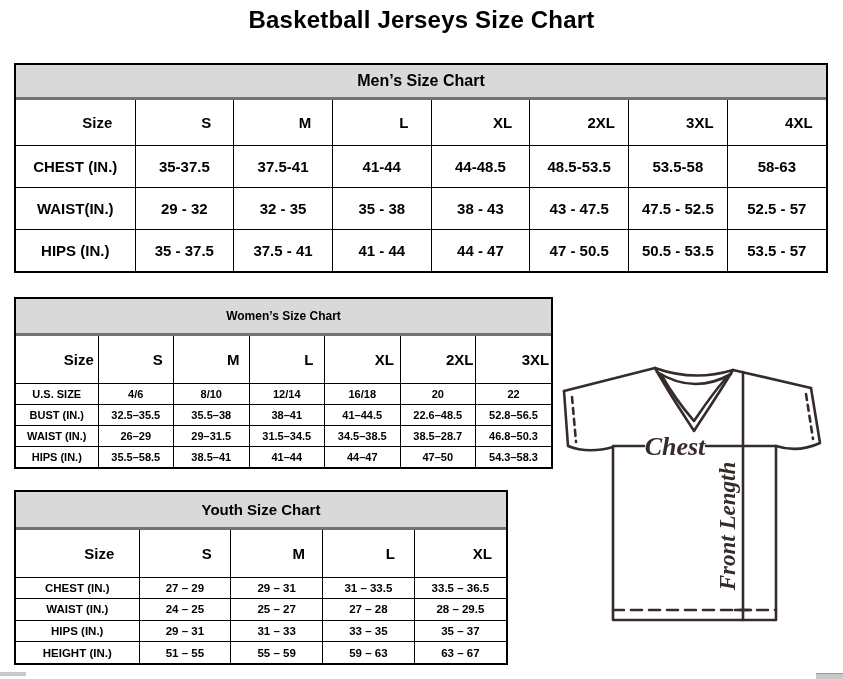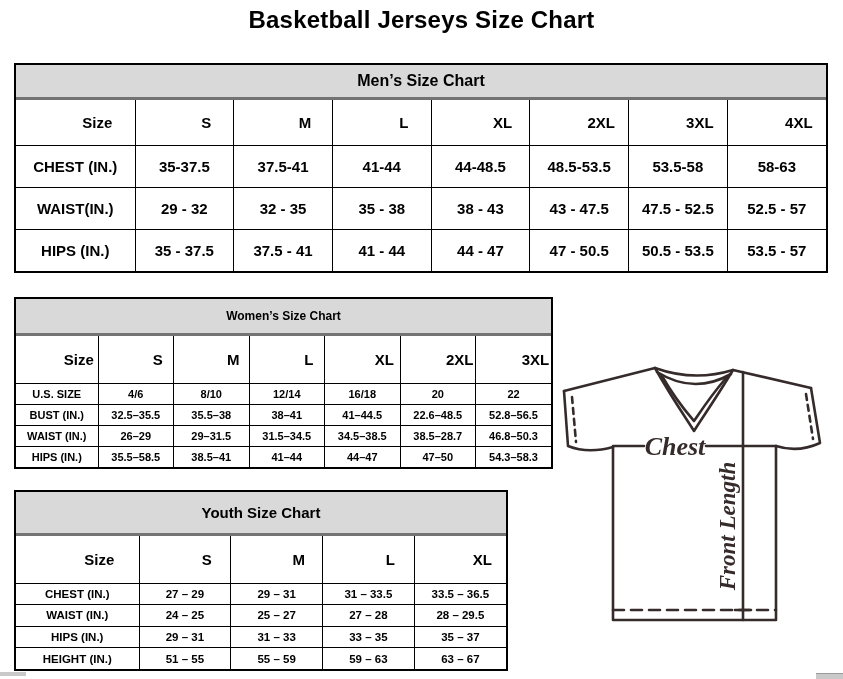--- a/index.html
+++ b/index.html
@@ -49,21 +49,21 @@
 
   
   .womens { left:14px; top:297px; width:539px; }
   .womens .chart-title { height:37px; font-size:12px; }
   .womens thead th { height:47px; font-size:15px; }
   .womens tbody th, .womens tbody td { height:21px; font-size:11px; }
   .womens th:first-child, .womens td:first-child { width:82px; }
 
   
   .youth { left:14px; top:490px; width:494px; }
-  .youth .chart-title { height:44px; font-size:15px; }
+  .youth .chart-title { height:38px; font-size:15px; }
   .youth thead th { height:47px; font-size:15px; }
   .youth tbody th, .youth tbody td { height:21.5px; font-size:11.5px; }
   .youth th:first-child, .youth td:first-child { width:123px; }
 
   
   .jersey-wrap { position:absolute; left:558px; top:358px; width:282px; height:270px; }
   .jersey-wrap svg { width:100%; height:100%; }
   .measure-label {
     font-family:"Liberation Serif", serif;
     font-style:italic; font-weight:bold;

